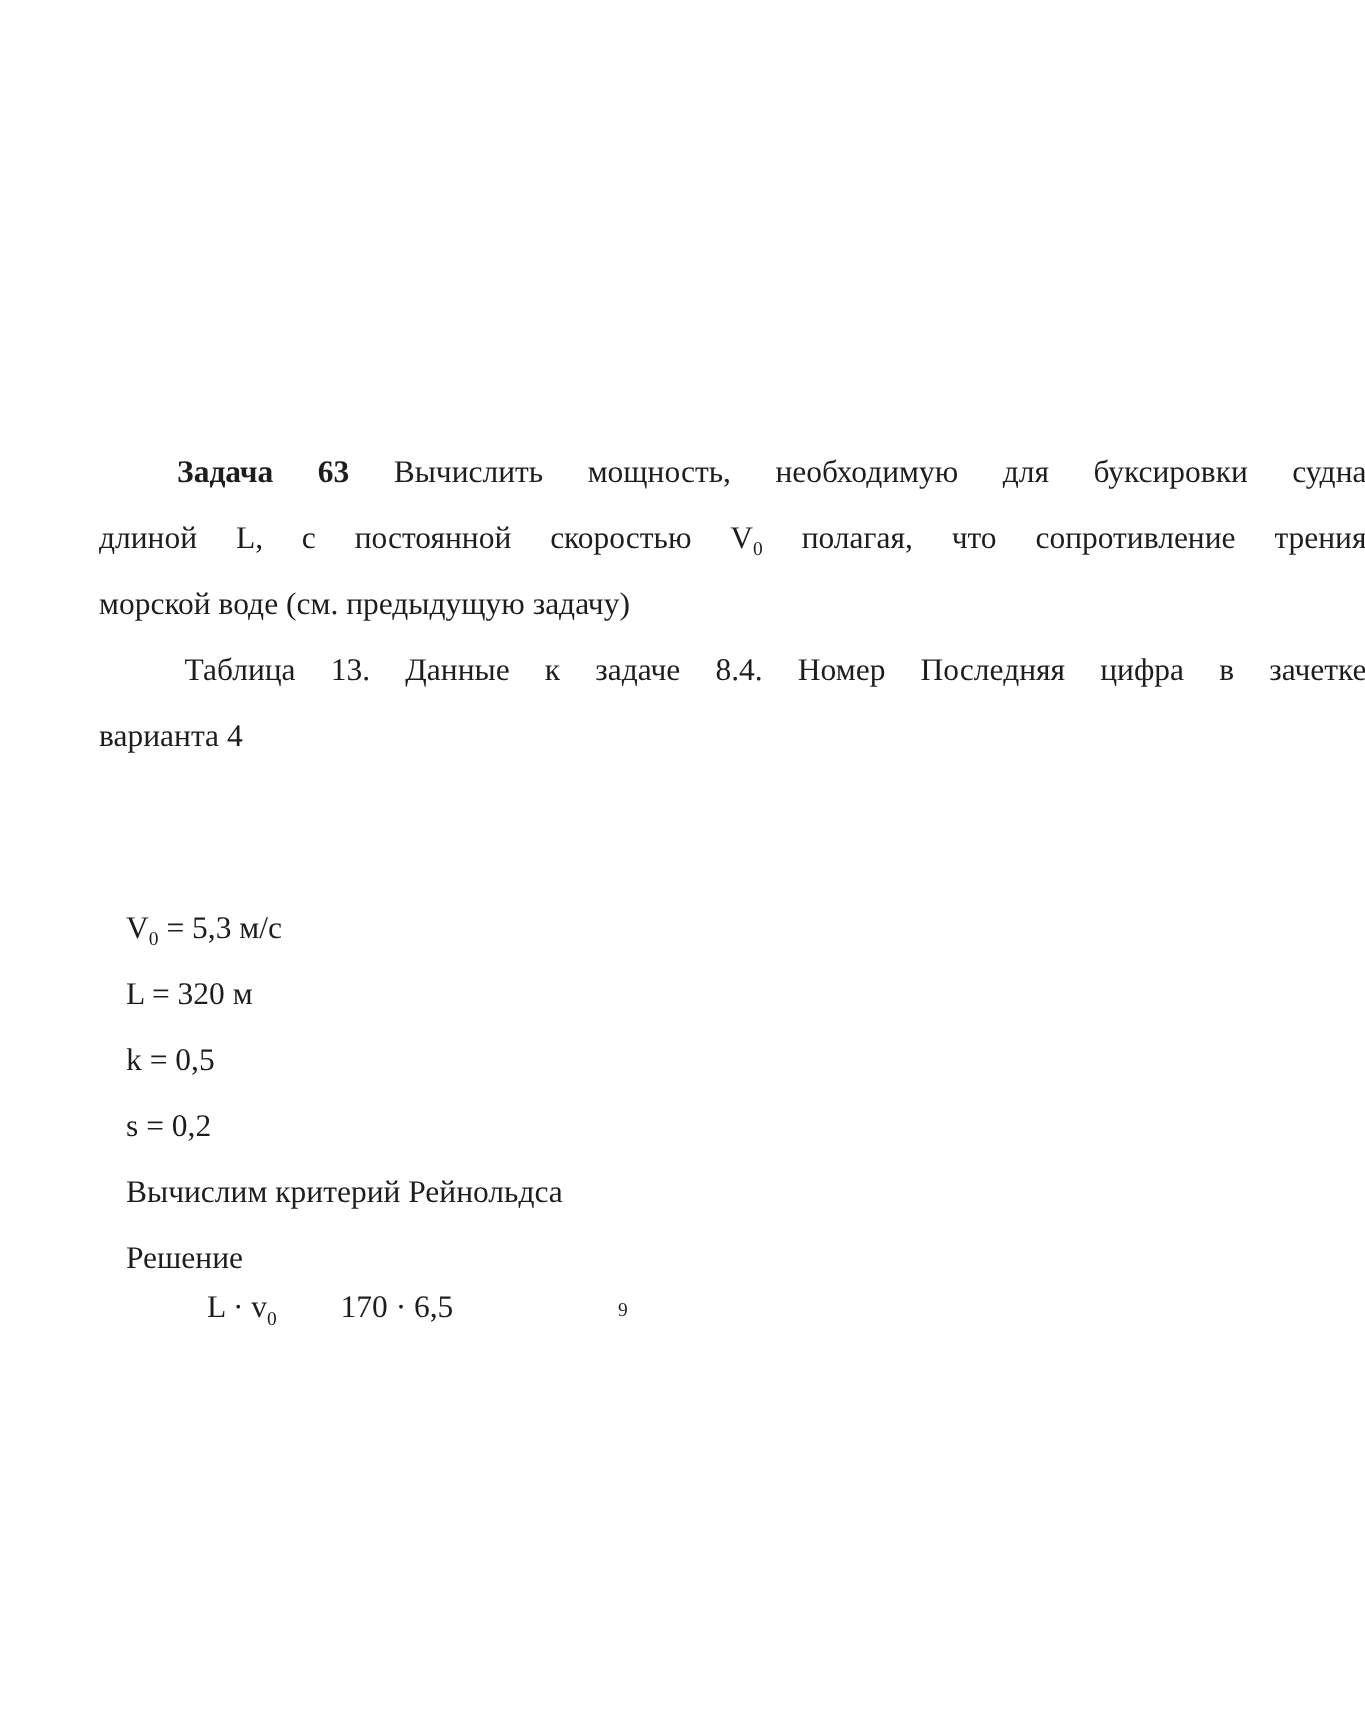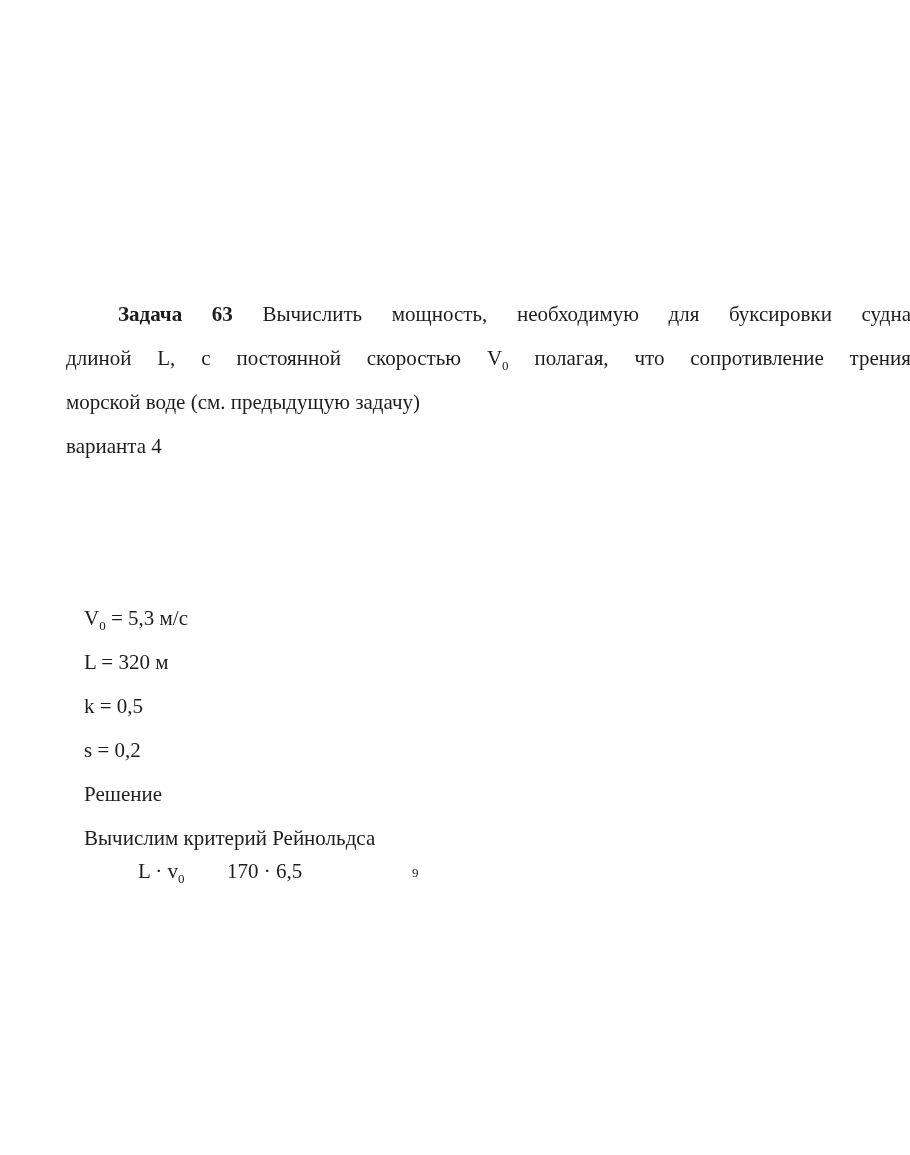--- a/index.html
+++ b/index.html
@@ -52,30 +52,31 @@
 
   <div class="blockA">
     <div class="line just ind52"><span class="bold">Задача 63</span><span> Вычислить мощность, необходимую для буксировки судна</span></div>
 
     <div class="line just"><span>длиной L, с постоянной скоростью V</span><sub>0</sub><span> полагая, что сопротивление трения</span></div>
 
 
 
     <div class="line">морской воде (см. предыдущую задачу)</div>
 
+    <div class="line just ind57">Таблица 13. Данные к задаче 8.4. Номер Последняя цифра в зачетке</div>
     <div class="line">варианта 4</div>
   </div>
 
   <div class="blockB">
     <div class="line"><span>V</span><sub>0</sub><span> = 5,3 м/с</span></div>
     <div class="line">L = 320 м</div>
     <div class="line">k = 0,5</div>
     <div class="line">s = 0,2</div>
+    <div class="line">Вычислим критерий Рейнольдса</div>
     <div class="line">Решение</div>
-    <div class="line">Вычислим критерий Рейнольдса</div>
   </div>
 
   <div class="blockC">
     <span class="frag frag-num1"><span>L · v</span><sub>0</sub></span>
     <span class="frag frag-num2">170 · 6,5</span>
     <span class="frag frag-exp">9</span>
   </div>
 
 </div>
 

